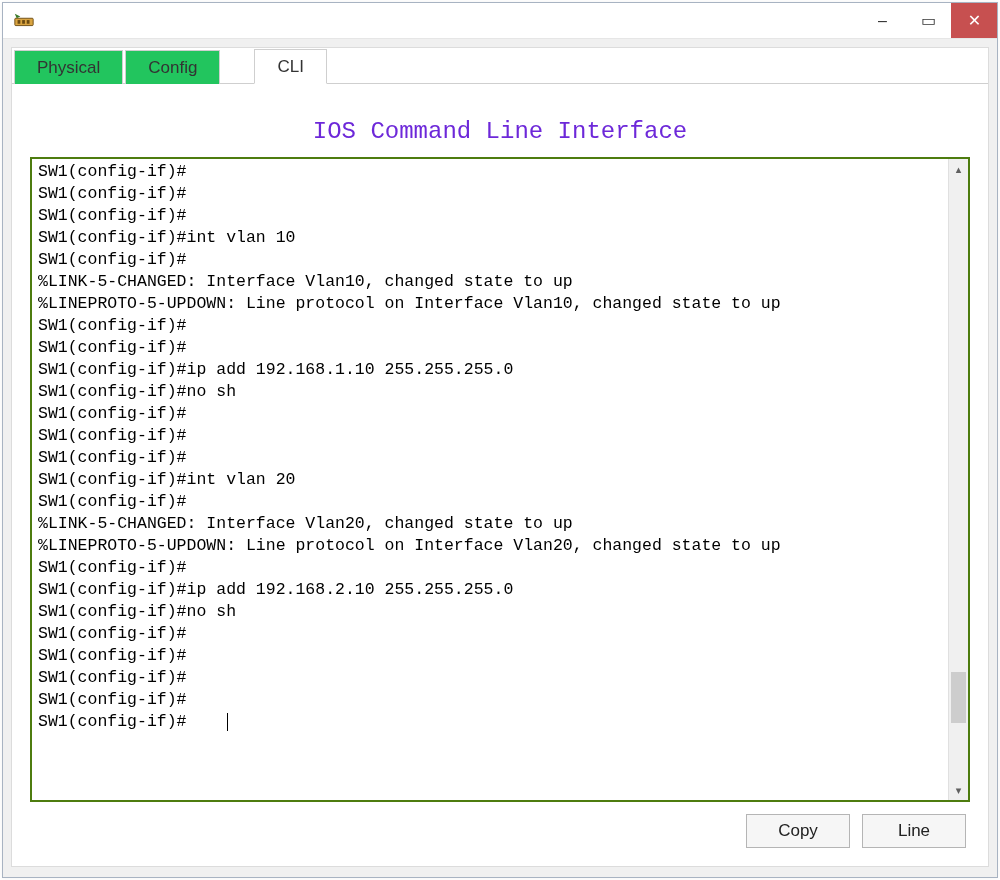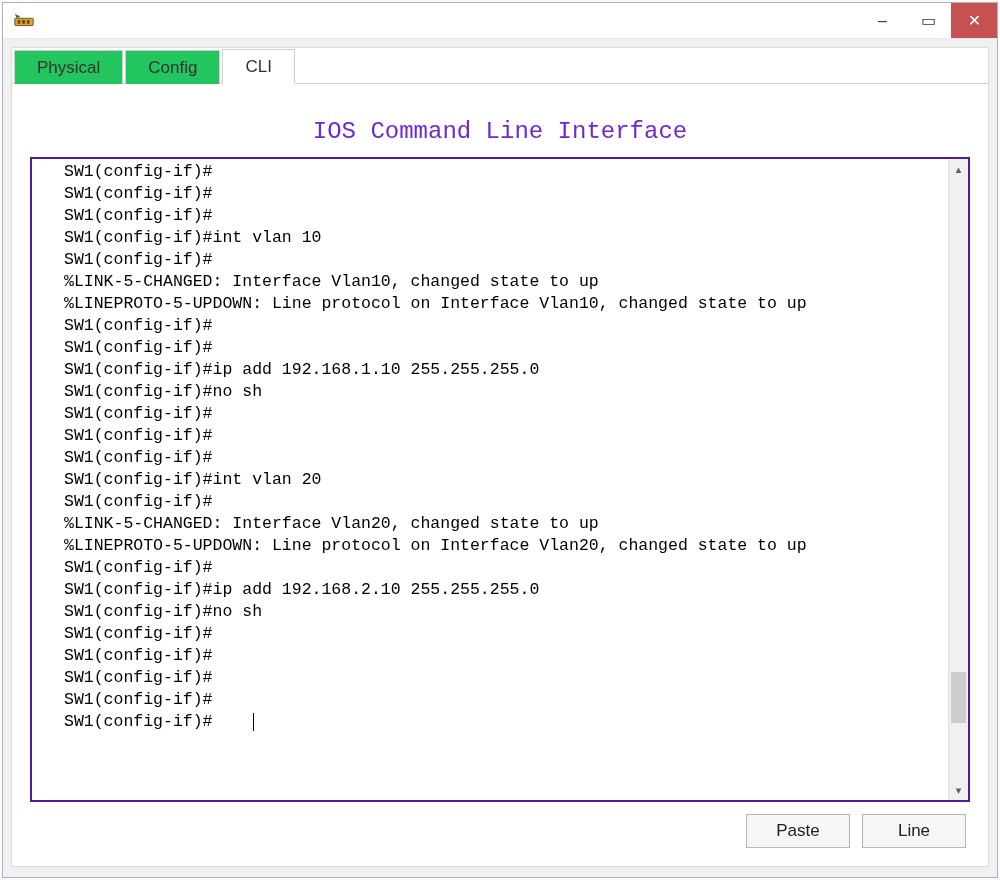--- a/index.html
+++ b/index.html
@@ -94,41 +94,41 @@
     background: #22c55e;
     border: 1px solid #cfcfcf;
     border-bottom: none;
     margin-right: 2px;
     position: relative;
     top: 1px;
   }
   .tab.active {
     background: #fff;
     border-bottom: 1px solid #fff;
+    margin-left: 32px;
   }
   .panel {
     flex: 1;
     padding: 10px 18px 14px 18px;
     display: flex;
     flex-direction: column;
   }
   .panel-title {
     text-align: center;
     font-size: 24px;
     color: #6d28d9;
     margin: 24px 0 12px 0;
     font-family: Liberation Mono, monospace;
   }
   .term-wrap {
     flex: 1;
     display: flex;
-    border: 2px solid #4c1d95;
+    border: 2px solid #4d7c0f;
     background: #fff;
     overflow: hidden;
-    padding-left: 26px;
   }
   .terminal {
     flex: 1;
     padding: 2px 6px;
     font-family: "Courier New", monospace;
     font-size: 16.5px;
     line-height: 22px;
     color: #000;
     white-space: pre;
     overflow: hidden;
@@ -240,21 +240,21 @@
             </div>
             <div class="scroll-thumb" id="scroll-thumb" style="top: 80%; height: 8%;"></div>
             <div class="scroll-arrow down">
               <span>▾</span>
             </div>
           </div>
         </div>
 
         <div class="button-row">
           <div class="btn">
-            <span>Paste</span>
+            <span>Copy</span>
           </div>
           <div class="btn">
             <span>Line</span>
           </div>
         </div>
       </div>
 
     </div>
   </div>
 

